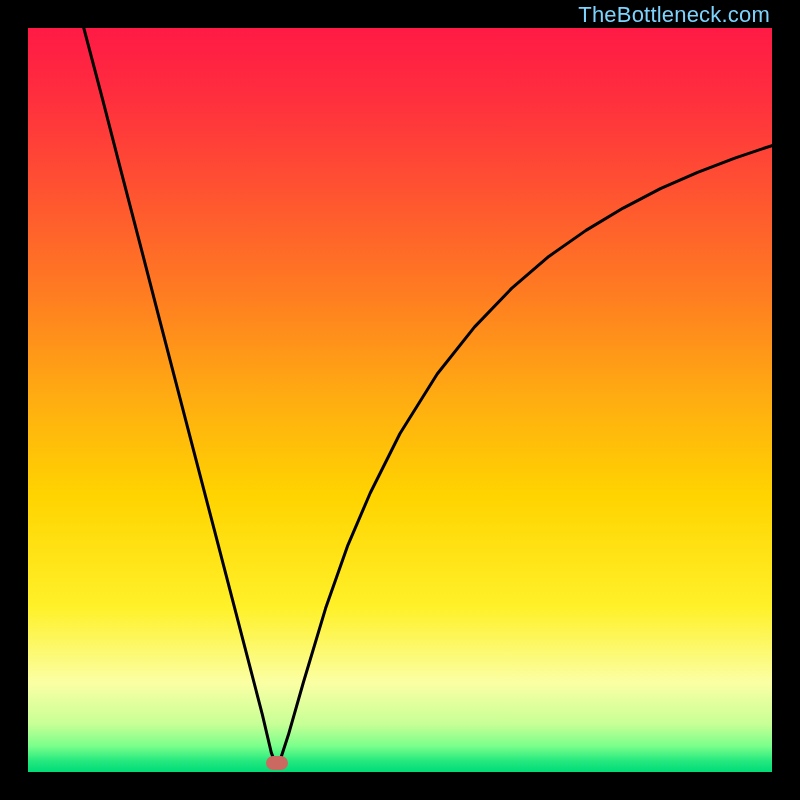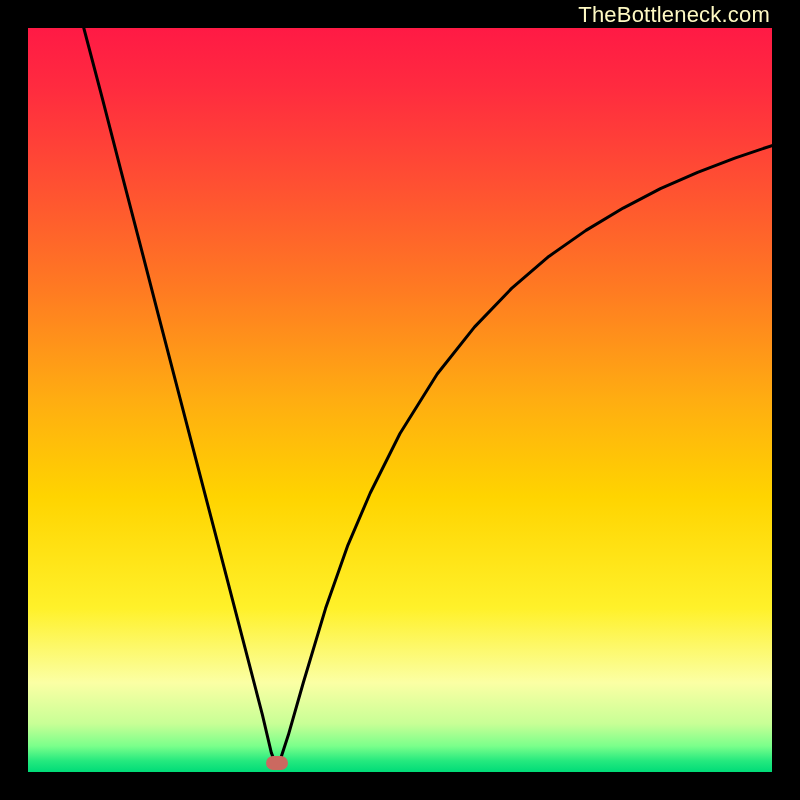--- a/index.html
+++ b/index.html
@@ -26,21 +26,21 @@
     overflow: hidden;
   }
   .gradient {
     position: absolute;
     left: 0; top: 0; right: 0; bottom: 0;
   }
   .watermark {
     position: absolute;
     top: 2px;
     right: 30px;
-    color: #fef9c3;
+    color: #7dd3fc;
     font-size: 22px;
     font-weight: 500;
     letter-spacing: 0.2px;
     user-select: none;
   }
   svg.curves {
     position: absolute;
     left: 0; top: 0;
     width: 744px;
     height: 744px;

